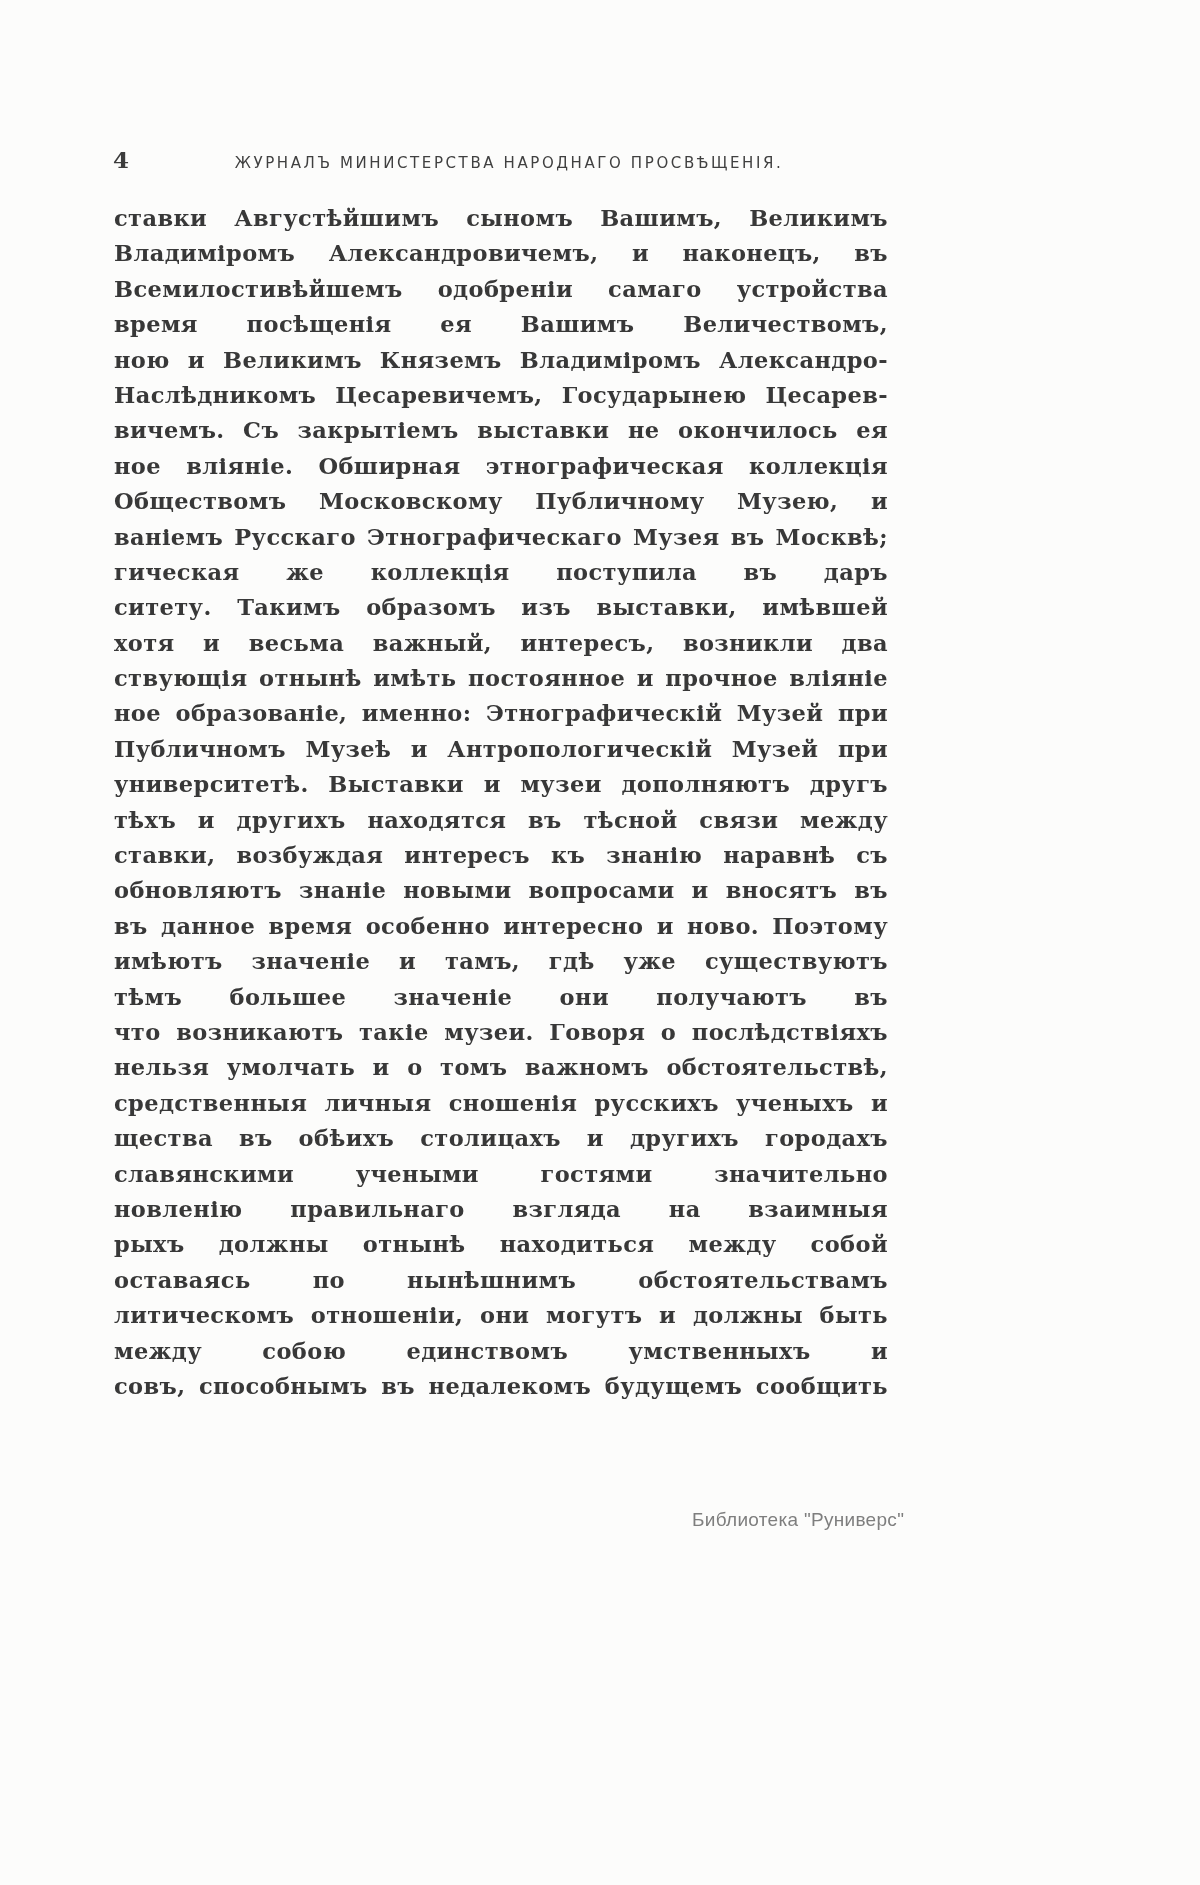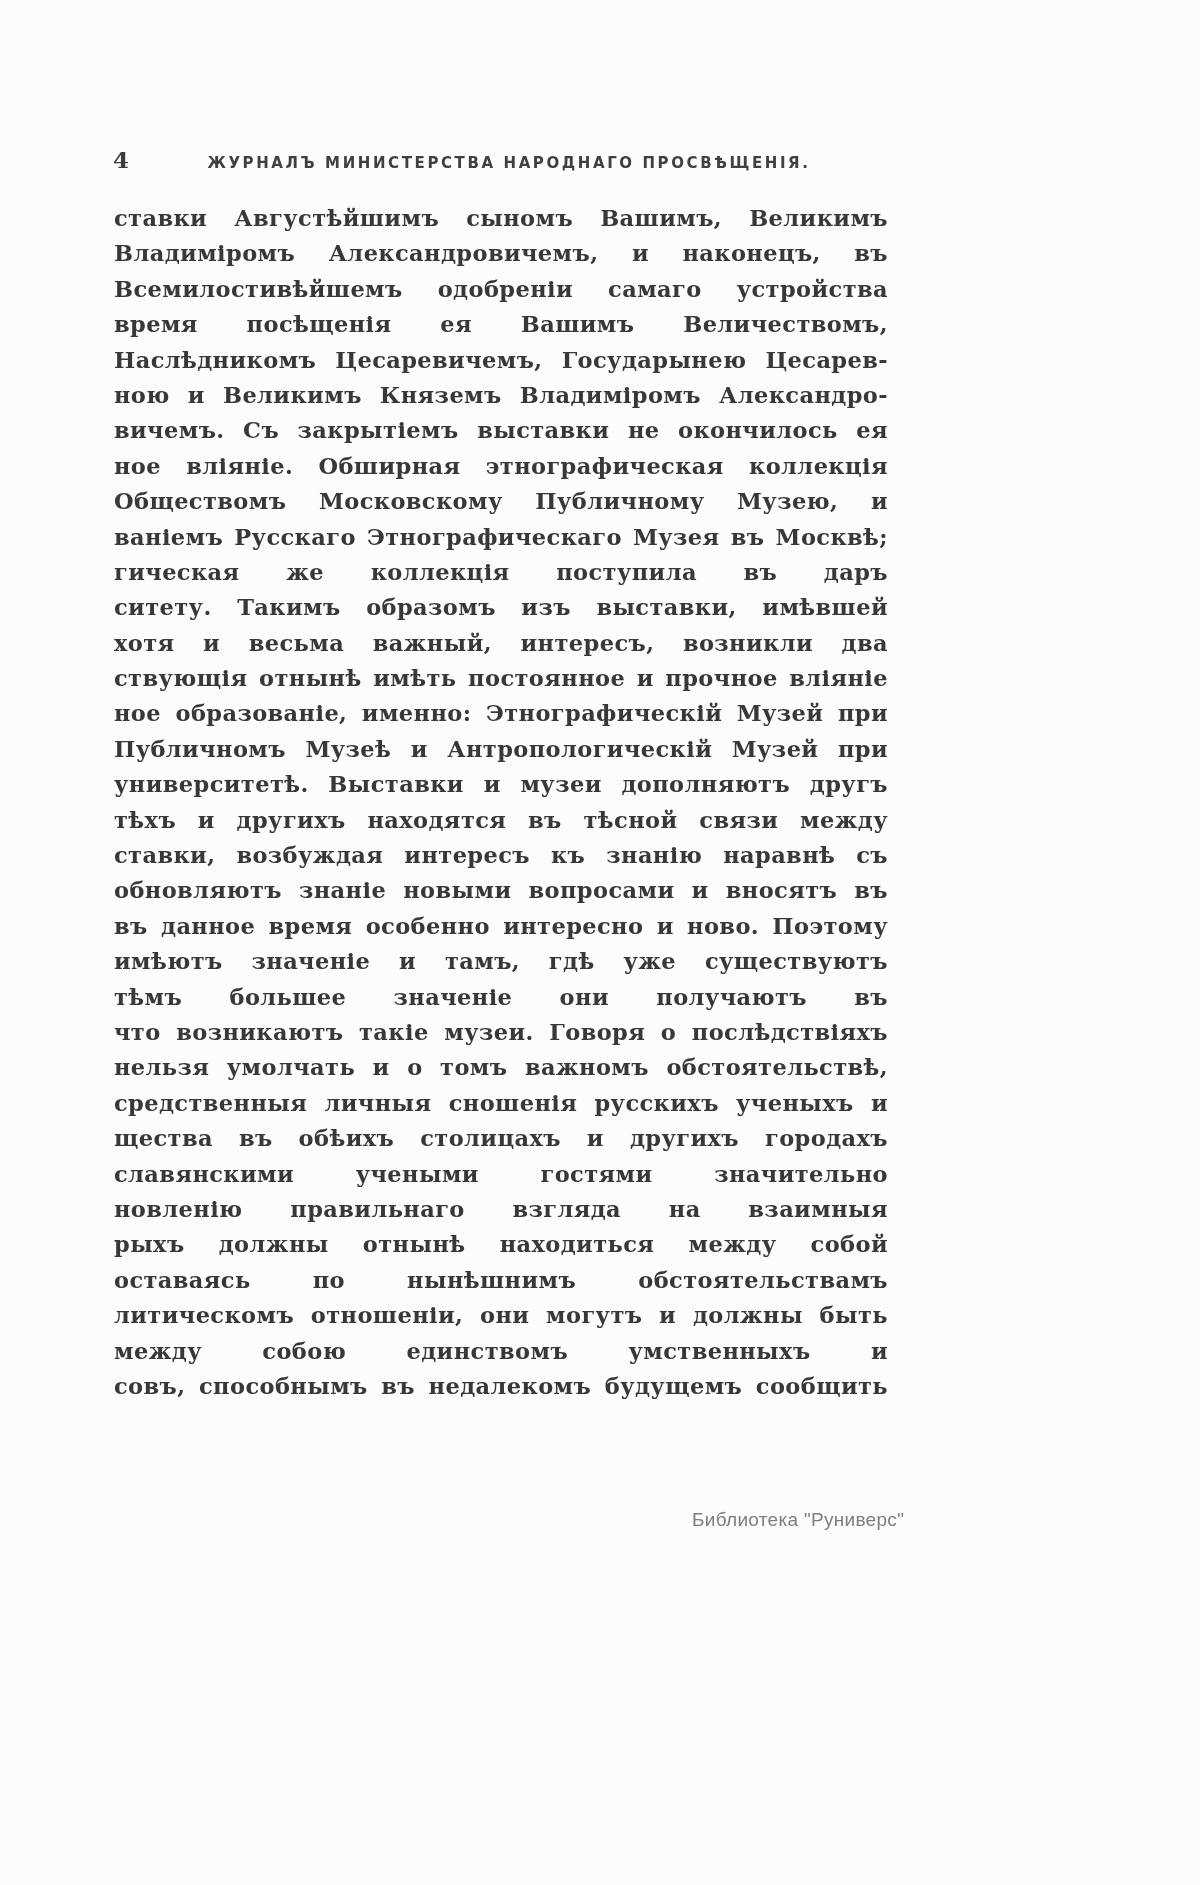--- a/index.html
+++ b/index.html
@@ -28,21 +28,21 @@
     font-size: 23px;
     font-weight: bold;
     color: #3c3c3c;
     flex: 0 0 auto;
   }
   .journal-title {
     flex: 1 1 auto;
     text-align: center;
     font-family: "DejaVu Sans", sans-serif;
     font-size: 15px;
-    font-weight: bold;
+    font-weight: normal;
     letter-spacing: 2.6px;
     color: #404040;
     white-space: nowrap;
   }
   .body-text {
     position: absolute;
     top: 201px;
     left: 114px;
     width: 774px;
   }
@@ -77,22 +77,22 @@
   <div class="header-row">
     <span class="page-number">4</span>
     <span class="journal-title">ЖУРНАЛЪ МИНИСТЕРСТВА НАРОДНАГО ПРОСВѢЩЕНІЯ.</span>
   </div>
 
   <div class="body-text">
       <div class="line">ставки Августѣйшимъ сыномъ Вашимъ, Великимъ Княземъ</div>
       <div class="line">Владиміромъ Александровичемъ, и наконецъ, въ личномъ</div>
       <div class="line">Всемилостивѣйшемъ одобреніи самаго устройства выставки во</div>
       <div class="line">время посѣщенія ея Вашимъ Величествомъ, Государемъ</div>
+      <div class="line">ною и Великимъ Княземъ Владиміромъ Александро-</div>
       <div class="line">Наслѣдникомъ Цесаревичемъ, Государынею Цесарев-</div>
-      <div class="line">ною и Великимъ Княземъ Владиміромъ Александро-</div>
       <div class="line">вичемъ. Съ закрытіемъ выставки не окончилось ея благотвор-</div>
       <div class="line">ное вліяніе. Обширная этнографическая коллекція передана была</div>
       <div class="line">Обществомъ Московскому Публичному Музею, и послужила осно-</div>
       <div class="line">ваніемъ Русскаго Этнографическаго Музея въ Москвѣ; антрополо-</div>
       <div class="line">гическая же коллекція поступила въ даръ Московскому универ-</div>
       <div class="line">ситету. Такимъ образомъ изъ выставки, имѣвшей преходящій,</div>
       <div class="line">хотя и весьма важный, интересъ, возникли два учрежденія, должен-</div>
       <div class="line">ствующія отнынѣ имѣть постоянное и прочное вліяніе на народ-</div>
       <div class="line">ное образованіе, именно: Этнографическій Музей при Московскомъ</div>
       <div class="line">Публичномъ Музеѣ и Антропологическій Музей при Московскомъ</div>

